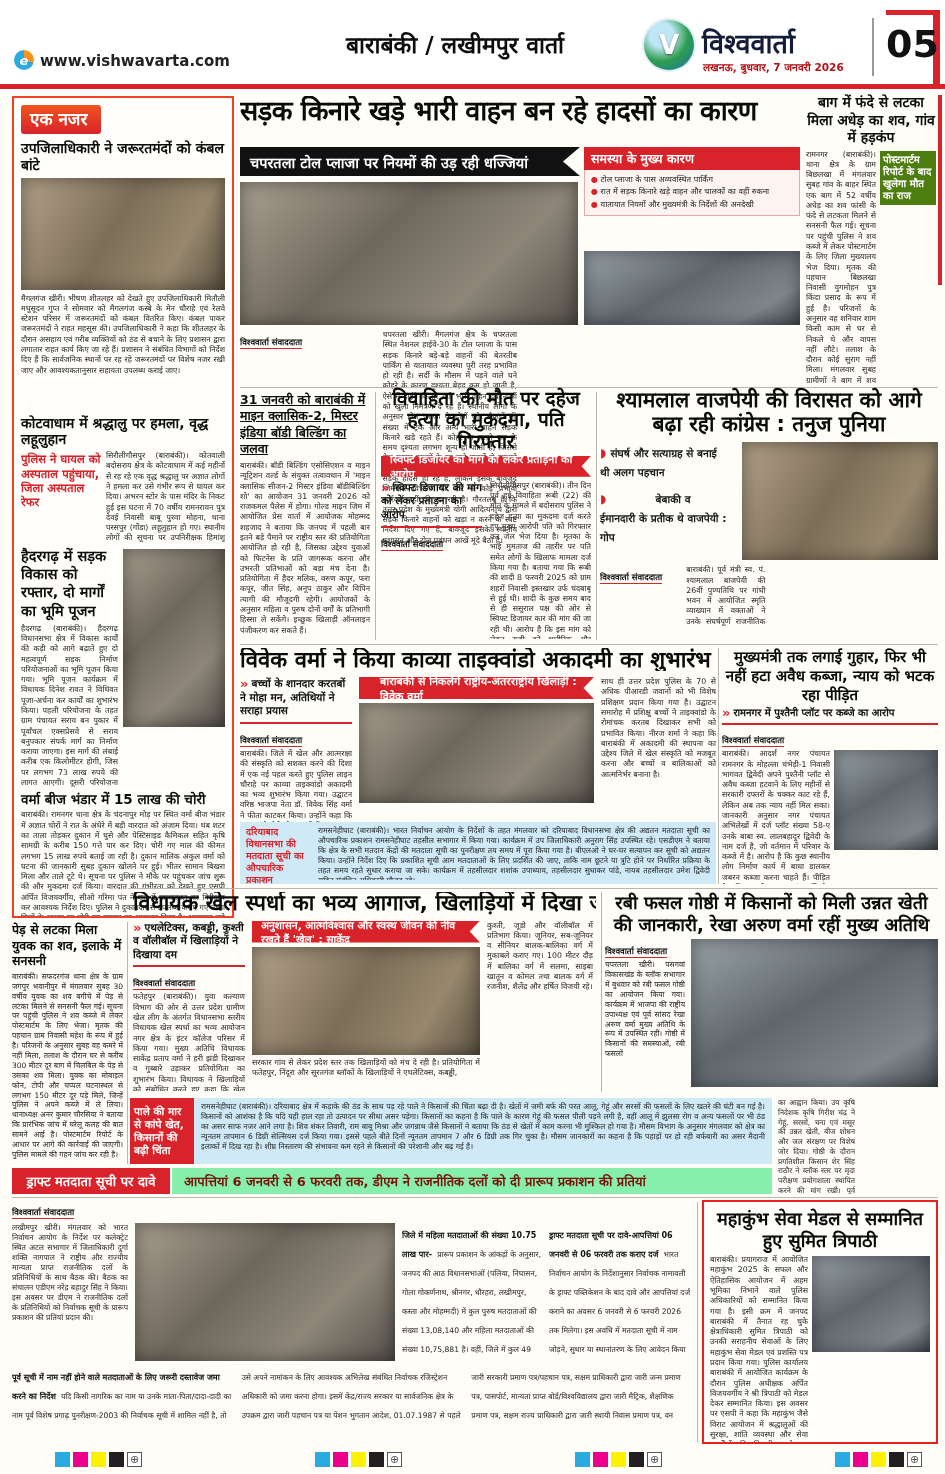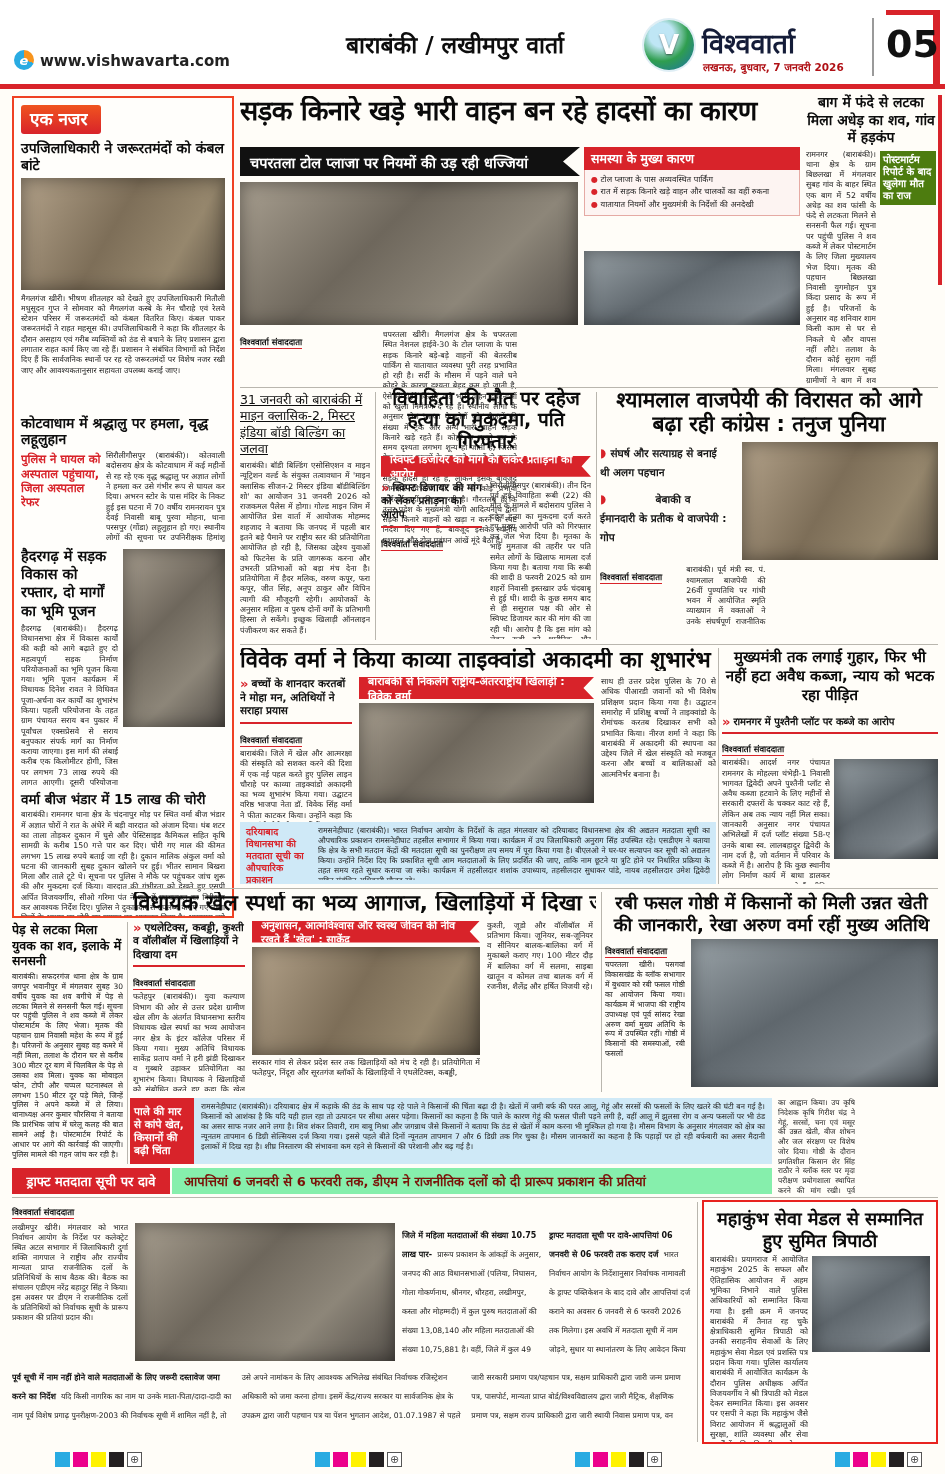--- a/index.html
+++ b/index.html
@@ -103,21 +103,21 @@
   <div class="abs rule" style="left:596px;top:392px;width:1px;height:248px;"></div>
   <div class="abs rule" style="left:240px;top:644px;width:698px;height:1px;"></div>
   <div class="abs rule" style="left:718px;top:648px;width:1px;height:236px;"></div>
   <div class="abs rule" style="left:128px;top:888px;width:810px;height:1px;"></div>
   <div class="abs rule" style="left:127px;top:922px;width:1px;height:242px;"></div>
   <div class="abs rule" style="left:601px;top:892px;width:1px;height:200px;"></div>
   <div class="abs rule" style="left:12px;top:1197px;width:926px;height:1px;"></div>
   <div class="abs rule" style="left:697px;top:1202px;width:1px;height:240px;"></div>
 
   <div class="abs" style="left:240px;top:392px;width:130px;height:248px;overflow:hidden;">
-    <div style="font-weight:400;font-size:12.5px;line-height:1.3;text-decoration:underline;color:#0d0d0d;margin-bottom:4px;">31 जनवरी को बाराबंकी में माइन क्लासिक-2, मिस्टर इंडिया बॉडी बिल्डिंग का जलवा</div>
+    <div style="font-weight:700;font-size:12.5px;line-height:1.3;text-decoration:underline;color:#0d0d0d;margin-bottom:4px;">31 जनवरी को बाराबंकी में माइन क्लासिक-2, मिस्टर इंडिया बॉडी बिल्डिंग का जलवा</div>
     <div class="body-txt">बाराबंकी। बॉडी बिल्डिंग एसोसिएशन व माइन न्यूट्रिशन वर्ल्ड के संयुक्त तत्वावधान में 'माइन क्लासिक सीजन-2 मिस्टर इंडिया बॉडीबिल्डिंग शो' का आयोजन 31 जनवरी 2026 को राजकमल पैलेस में होगा। गोल्ड माइन जिम में आयोजित प्रेस वार्ता में आयोजक मोहम्मद शहजाद ने बताया कि जनपद में पहली बार इतने बड़े पैमाने पर राष्ट्रीय स्तर की प्रतियोगिता आयोजित हो रही है, जिसका उद्देश्य युवाओं को फिटनेस के प्रति जागरूक करना और उभरती प्रतिभाओं को बड़ा मंच देना है। प्रतियोगिता में हैदर मलिक, वरुण कपूर, फरा कपूर, जीत सिंह, अनूप ठाकुर और विपिन त्यागी की मौजूदगी रहेगी। आयोजकों के अनुसार महिला व पुरुष दोनों वर्गों के प्रतिभागी हिस्सा ले सकेंगे। इच्छुक खिलाड़ी ऑनलाइन पंजीकरण कर सकते हैं।</div>
   </div>
 
   <div class="abs" style="left:381px;top:388px;width:210px;">
     <div style="font-weight:800;font-size:19px;line-height:1.12;text-align:center;color:#0a0a0a;">विवाहिता की मौत पर दहेज हत्या का मुकदमा, पति गिरफ्तार</div>
     <div class="red-strip" style="height:21px;margin-top:4px;">
       <span style="font-size:11px;">स्विफ्ट डिजायर की मांग को लेकर प्रताड़ना का आरोप</span>
     </div>
     <div style="margin-top:4px;column-count:2;column-gap:8px;height:158px;overflow:hidden;">
       <div class="pq">
@@ -150,35 +150,35 @@
       <div style="width:112px;height:162px;overflow:hidden;">
         <div class="pq">
           <span class="mark">»</span>
           <span class="txt">बच्चों के शानदार करतबों ने मोहा मन, अतिथियों ने सराहा प्रयास</span>
         </div>
         <span class="byline">विश्ववार्ता संवाददाता</span>
         <div class="body-txt">बाराबंकी। जिले में खेल और आत्मरक्षा की संस्कृति को सशक्त करने की दिशा में एक नई पहल करते हुए पुलिस लाइन चौराहे पर काव्या ताइक्वांडो अकादमी का भव्य शुभारंभ किया गया। उद्घाटन वरिष्ठ भाजपा नेता डॉ. विवेक सिंह वर्मा ने फीता काटकर किया। उन्होंने कहा कि ताइक्वांडो जैसे खेल बच्चों में अनुशासन, आत्मविश्वास और आत्मरक्षा की भावना विकसित करते हैं, जो आज के समय की बड़ी आवश्यकता है। अकादमी के संचालक इंटरनेशनल गोल्ड मेडलिस्ट व चार बार नेशनल अवॉर्ड से सम्मानित नीरज शर्मा ने बताया कि काव्या ताइक्वांडो अकादमी लखनऊ में वर्षों से सफलतापूर्वक संचालित है। अब तक अकादमी के माध्यम से 10 हजार से अधिक बालिकाओं को निःशुल्क आत्मरक्षा प्रशिक्षण दिया जा चुका है,</div>
       </div>
       <div style="width:235px;">
         <div class="red-strip" style="height:22px;justify-content:center;">
-          <span style="font-size:11px;">बाराबंकी से निकलेंगे राष्ट्रीय-अंतरराष्ट्रीय खिलाड़ी : विवेक वर्मा</span>
+          <span style="font-size:11px;margin-left:12px;">बाराबंकी से निकलेंगे राष्ट्रीय-अंतरराष्ट्रीय खिलाड़ी : विवेक वर्मा</span>
         </div>
         <div class="ph" style="width:100%;height:100px;margin-top:4px;"></div>
       </div>
       <div class="body-txt" style="width:115px;height:162px;">साथ ही उत्तर प्रदेश पुलिस के 70 से अधिक पीआरडी जवानों को भी विशेष प्रशिक्षण प्रदान किया गया है। उद्घाटन समारोह में प्रशिक्षु बच्चों ने ताइक्वांडो के रोमांचक करतब दिखाकर सभी को प्रभावित किया। नीरज शर्मा ने कहा कि बाराबंकी में अकादमी की स्थापना का उद्देश्य जिले में खेल संस्कृति को मजबूत करना और बच्चों व बालिकाओं को आत्मनिर्भर बनाना है।</div>
     </div>
   </div>
 
   <div class="abs" style="left:240px;top:822px;width:476px;height:62px;background:#cfe9f7;display:flex;padding:4px 6px;gap:6px;">
     <div style="width:66px;color:#d8232a;font-weight:800;font-size:9.5px;line-height:1.25;">दरियाबाद विधानसभा की मतदाता सूची का औपचारिक प्रकाशन</div>
     <div class="body-txt" style="flex:1;font-size:7.6px;">रामसनेहीघाट (बाराबंकी)। भारत निर्वाचन आयोग के निर्देशों के तहत मंगलवार को दरियाबाद विधानसभा क्षेत्र की अद्यतन मतदाता सूची का औपचारिक प्रकाशन रामसनेहीघाट तहसील सभागार में किया गया। कार्यक्रम में उप जिलाधिकारी अनुराग सिंह उपस्थित रहे। एसडीएम ने बताया कि क्षेत्र के सभी मतदान केंद्रों की मतदाता सूची का पुनरीक्षण तय समय में पूरा किया गया है। बीएलओ ने घर-घर सत्यापन कर सूची को अद्यतन किया। उन्होंने निर्देश दिए कि प्रकाशित सूची आम मतदाताओं के लिए प्रदर्शित की जाए, ताकि नाम छूटने या त्रुटि होने पर निर्धारित प्रक्रिया के तहत समय रहते सुधार कराया जा सके। कार्यक्रम में तहसीलदार शशांक उपाध्याय, तहसीलदार सुधाकर पांडे, नायब तहसीलदार उमेश द्विवेदी सहित संबंधित अधिकारी मौजूद रहे।</div>
   </div>
 
   <div class="abs" style="left:722px;top:648px;width:216px;height:236px;overflow:hidden;">
-    <div style="font-weight:800;font-size:15px;line-height:1.25;text-align:center;color:#0a0a0a;margin-bottom:11px;">मुख्यमंत्री तक लगाई गुहार, फिर भी नहीं हटा अवैध कब्जा, न्याय को भटक रहा पीड़ित</div>
+    <div style="font-weight:800;font-size:15px;line-height:1.25;text-align:center;color:#0a0a0a;margin-bottom:2px;">मुख्यमंत्री तक लगाई गुहार, फिर भी नहीं हटा अवैध कब्जा, न्याय को भटक रहा पीड़ित</div>
     <div class="pq" style="margin:2px 0 3px;">
       <span class="mark">»</span>
       <span class="txt" style="font-size:10px;">रामनगर में पुश्तैनी प्लॉट पर कब्जे का आरोप</span>
     </div>
     <span class="byline">विश्ववार्ता संवाददाता</span>
     <div style="overflow:hidden;">
       <div class="ph ph-cool" style="float:right;width:104px;height:100px;margin:1px 0 3px 4px;"></div>
       <div class="body-txt">बाराबंकी। आदर्श नगर पंचायत रामनगर के मोहल्ला थंभेड़ी-1 निवासी भागवत द्विवेदी अपने पुश्तैनी प्लॉट से अवैध कब्जा हटवाने के लिए महीनों से सरकारी दफ्तरों के चक्कर काट रहे हैं, लेकिन अब तक न्याय नहीं मिल सका। जानकारी अनुसार नगर पंचायत अभिलेखों में दर्ज प्लॉट संख्या 58-ए उनके बाबा स्व. लालबहादुर द्विवेदी के नाम दर्ज है, जो वर्तमान में परिवार के कब्जे में है। आरोप है कि कुछ स्थानीय लोग निर्माण कार्य में बाधा डालकर जबरन कब्जा करना चाहते हैं। पीड़ित ने पुलिस अधीक्षक, ज्वाइंट मजिस्ट्रेट रामनगर और थाना प्रभारी को कई बार लिखित शिकायत दी। 25 नवंबर 2025 को समाधान दिवस में भी प्रार्थना पत्र दिया गया, लेकिन कार्रवाई आगे नहीं बढ़ी। हाल ही में जिलाधिकारी के निर्देश पर तहसील स्तर से जांच तो हुई, लेकिन यह कहकर मामला टाल दिया गया कि जमीन आबादी की है और पैमाइश संभव नहीं, जबकि पीड़ित का दावा है कि प्लॉट मुख्यमंत्री पोर्टल, जनता दर्शन, जिलाधिकारी को भेजी शिकायतों के बावजूद जस का तस है। इससे विवाद और गहरा गया है।</div>
     </div>
   </div>

